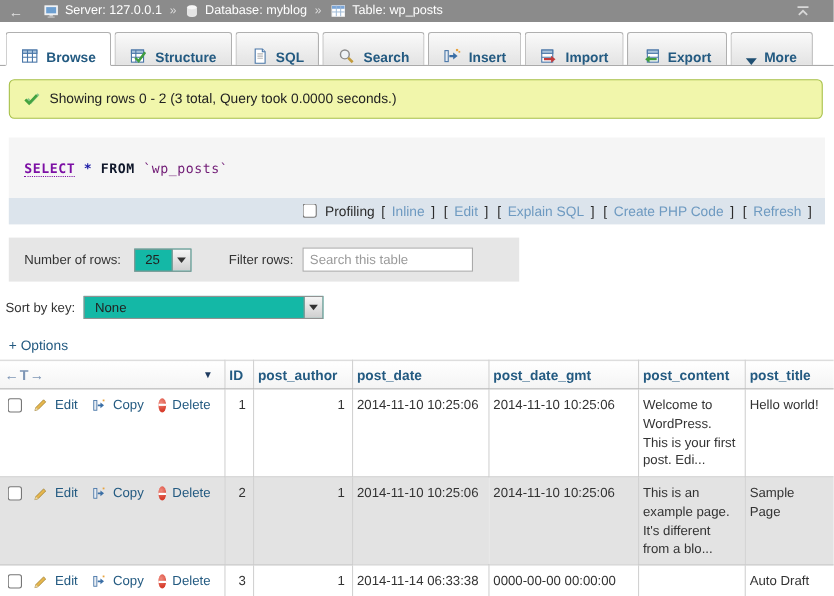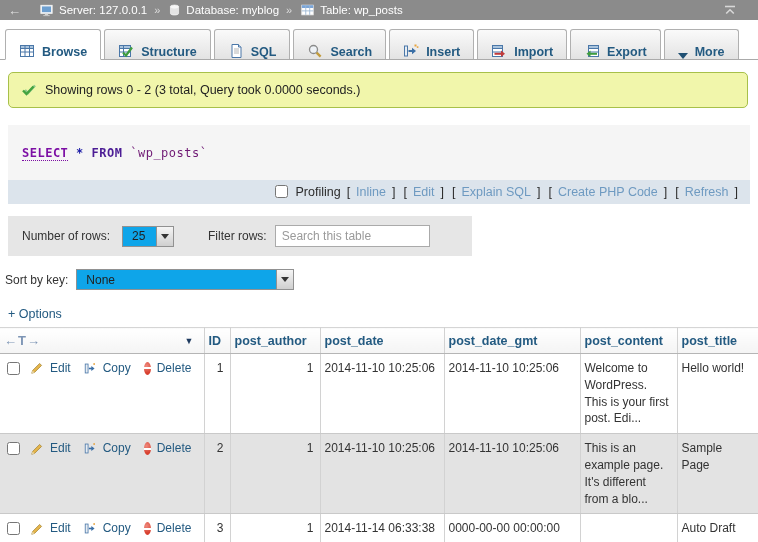--- a/index.html
+++ b/index.html
@@ -43,37 +43,37 @@
   }
 
   
   .sqlbox { margin:17px 8px 0 8px; }
   .sql-code {
     background:#f5f5f5; padding:21px 12px 20px 14px;
     font-family:"DejaVu Sans Mono","Liberation Mono",monospace; font-size:12px; letter-spacing:0.5px;
   }
   .kw-select { color:#7c0fa4; font-weight:bold; border-bottom:1px dotted #7c0fa4; cursor:help; }
   .sql-star { color:#1a1aa6; font-weight:bold; }
-  .kw-from { color:#4c1d95; font-weight:bold; }
+  .kw-from { color:#0f172a; font-weight:bold; }
   .sql-ident { color:#701a75; }
   .sql-tools {
     background:#dce4ec; padding:5px 10px; text-align:right; font-size:12.5px; color:#2c2c2c;
     display:flex; justify-content:flex-end; align-items:flex-start; gap:4px;
   }
   .sql-tools input { margin:0 3px 0 0; }
   .sql-tools a { color:#6e9ac1; }
   .sql-tools .br { color:#2c2c2c; margin:0 2px; }
 
   
   .rowsbar {
     margin:12px 0 0 8px; width:464px; height:40px; background:#e6e6e6;
     display:flex; align-items:center; padding:0 14px; color:#333;
   }
   .fake-select {
-    display:inline-flex; align-items:stretch; background:#0ea5e9;
+    display:inline-flex; align-items:stretch; background:#14b8a6;
     border:1px solid #919191; height:21px; cursor:pointer;
   }
   .fake-select .val { display:flex; align-items:center; padding:0 9px; color:#222; }
   .fake-select .btn {
     width:17px; background:linear-gradient(#f5f5f5,#cfcfcf); border-left:1px solid #919191;
     display:flex; align-items:center; justify-content:center;
   }
   .fake-select .btn i { width:0; height:0; border-left:4px solid transparent; border-right:4px solid transparent; border-top:5px solid #333; }
   .filter-input {
     width:155px; height:22px; border:1px solid #aaa; padding:0 6px;

